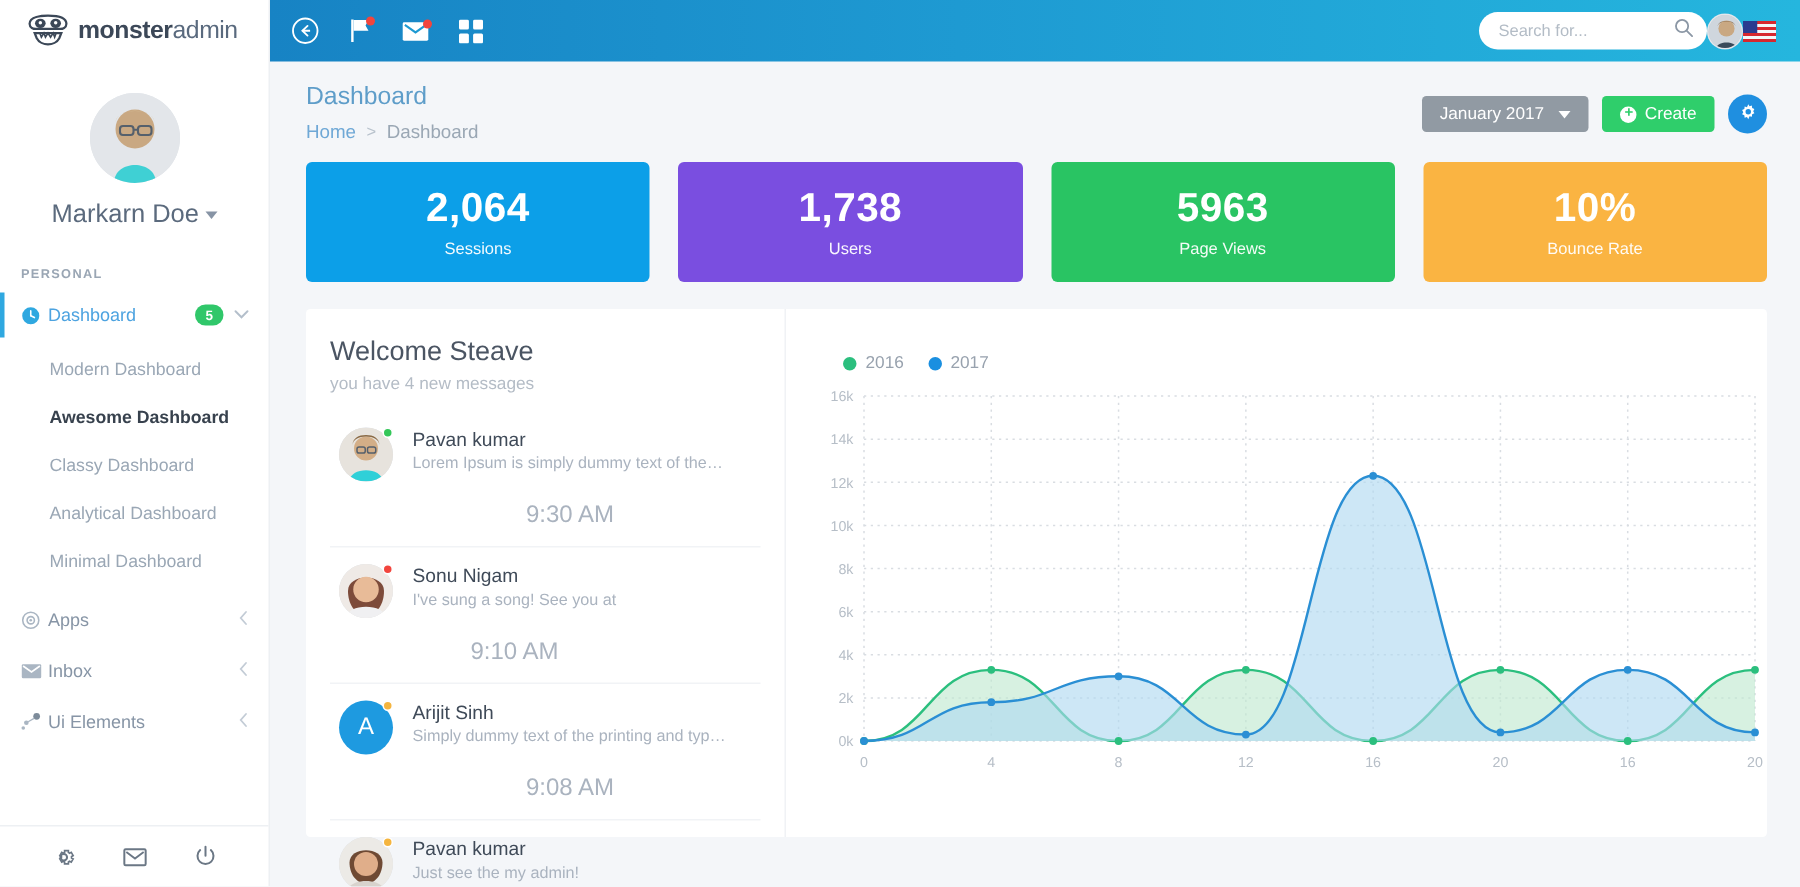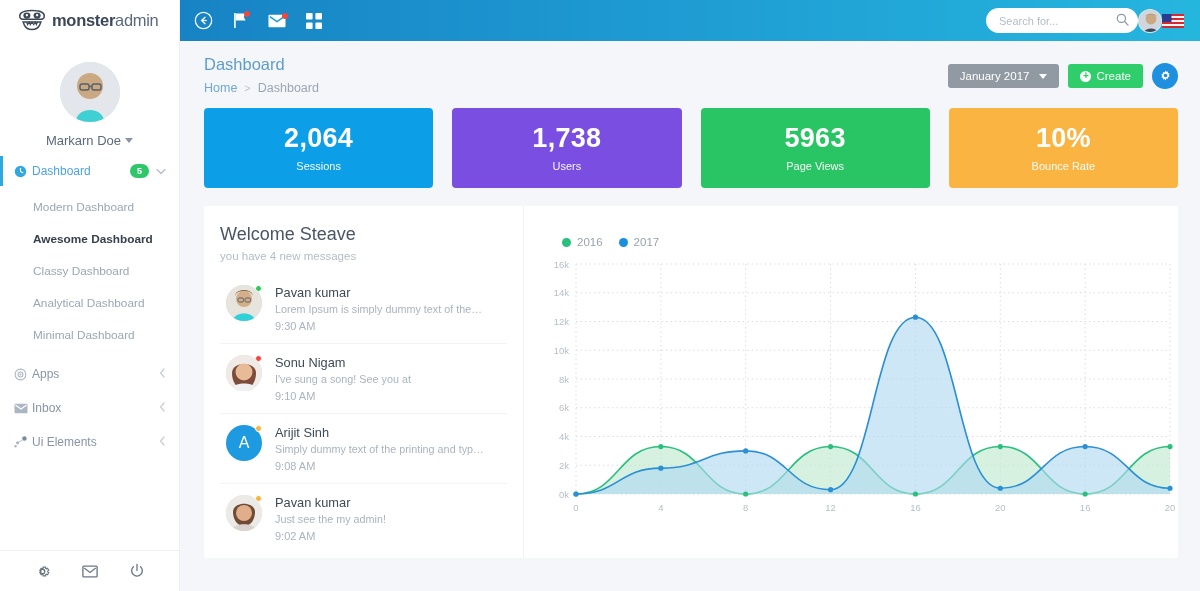--- a/index.html
+++ b/index.html
@@ -21,21 +21,21 @@
   .brand-text { font-size: 16.5px; color: #3c4858; letter-spacing: -0.3px; white-space: nowrap; }
   .brand-text b { font-weight: 700; }
   .brand-text span { font-weight: 400; color: #5a6a7e; }
 
   .profile { padding: 22px 0 6px; text-align: center; }
   .avatar-lg {
     width: 60px; height: 60px; border-radius: 50%; margin: 0 auto;
     background: #dfe3e8; overflow: hidden; position: relative;
   }
   .profile-name {
-    margin-top: 11px; font-size: 13px; color: #5b6a7d; font-weight: 400;
+    margin-top: 11px; font-size: 17px; color: #5b6a7d; font-weight: 400;
   }
   .caret-dn {
     display: inline-block; width: 0; height: 0; margin-left: 4px;
     border-left: 4px solid transparent; border-right: 4px solid transparent;
     border-top: 5px solid #8794a5; vertical-align: 2px;
   }
   .section-label {
     font-size: 8.5px; font-weight: 700; letter-spacing: 0.9px;
     color: #9aa6b4; padding: 18px 0 6px 14px;
   }
@@ -156,21 +156,21 @@
   }
   .msg-dot {
     position: absolute; top: 0; right: 0; width: 7px; height: 7px;
     border-radius: 50%; border: 1.5px solid #fff;
   }
   .msg-name { font-size: 12.8px; color: #3f4a58; }
   .msg-text {
     font-size: 10.8px; color: #aab3bf; margin-top: 3px;
     white-space: nowrap; overflow: hidden; text-overflow: ellipsis; max-width: 210px;
   }
-  .msg-time { font-size: 11px; color: #aab3bf; margin-top: 5px; }
+  .msg-time { font-size: 16px; color: #aab3bf; margin-top: 20px; text-align: center; }
 
   .panel-right { flex: 1 1 auto; padding: 18px 18px 0 22px; min-width: 0; }
   .chart-title { font-size: 14.5px; color: #55606e; font-weight: 400; }
   .legend { display: flex; gap: 16px; margin-top: 12px; margin-left: 16px; }
   .leg { display: flex; align-items: center; gap: 6px; font-size: 11.5px; color: #98a2ae; cursor: pointer; }
   .leg-dot { width: 9px; height: 9px; border-radius: 50%; }
   .chart-box { margin-top: 10px; position: relative; height: 262px; }
   .chart-box svg { display: block; }
 </style>
 </head>
@@ -203,20 +203,21 @@
           <path d="M17 20 C17 9,43 9,43 20 C43 15,38 12,30 12 C22 12,17 15,17 20Z" fill="#d8c39a"></path>
           <path d="M16 60 C16 44,44 44,44 60 Z" fill="#3fd0d4"></path>
           <rect x="20" y="22" width="9" height="6" rx="2" fill="none" stroke="#55606c" stroke-width="1.4"></rect>
           <rect x="32" y="22" width="9" height="6" rx="2" fill="none" stroke="#55606c" stroke-width="1.4"></rect>
           <line x1="29" y1="24.5" x2="32" y2="24.5" stroke="#55606c" stroke-width="1.4"></line>
         </svg>
       </div>
       <div class="profile-name"><span>Markarn Doe</span><i class="caret-dn"></i></div>
     </div>
 
+    <div class="section-label">PERSONAL</div>
 
     <nav class="nav">
 
       <div class="nav-item active">
         <span class="nav-ico">
           <svg width="13" height="13" viewBox="0 0 16 16">
               <circle cx="8" cy="8" r="7" fill="#2fa8e0"></circle>
               <path d="M8 8 L8 4" stroke="#fff" stroke-width="1.3" stroke-linecap="round"></path>
               <path d="M8 8 L11 9.5" stroke="#fff" stroke-width="1.3" stroke-linecap="round"></path>
             </svg>

